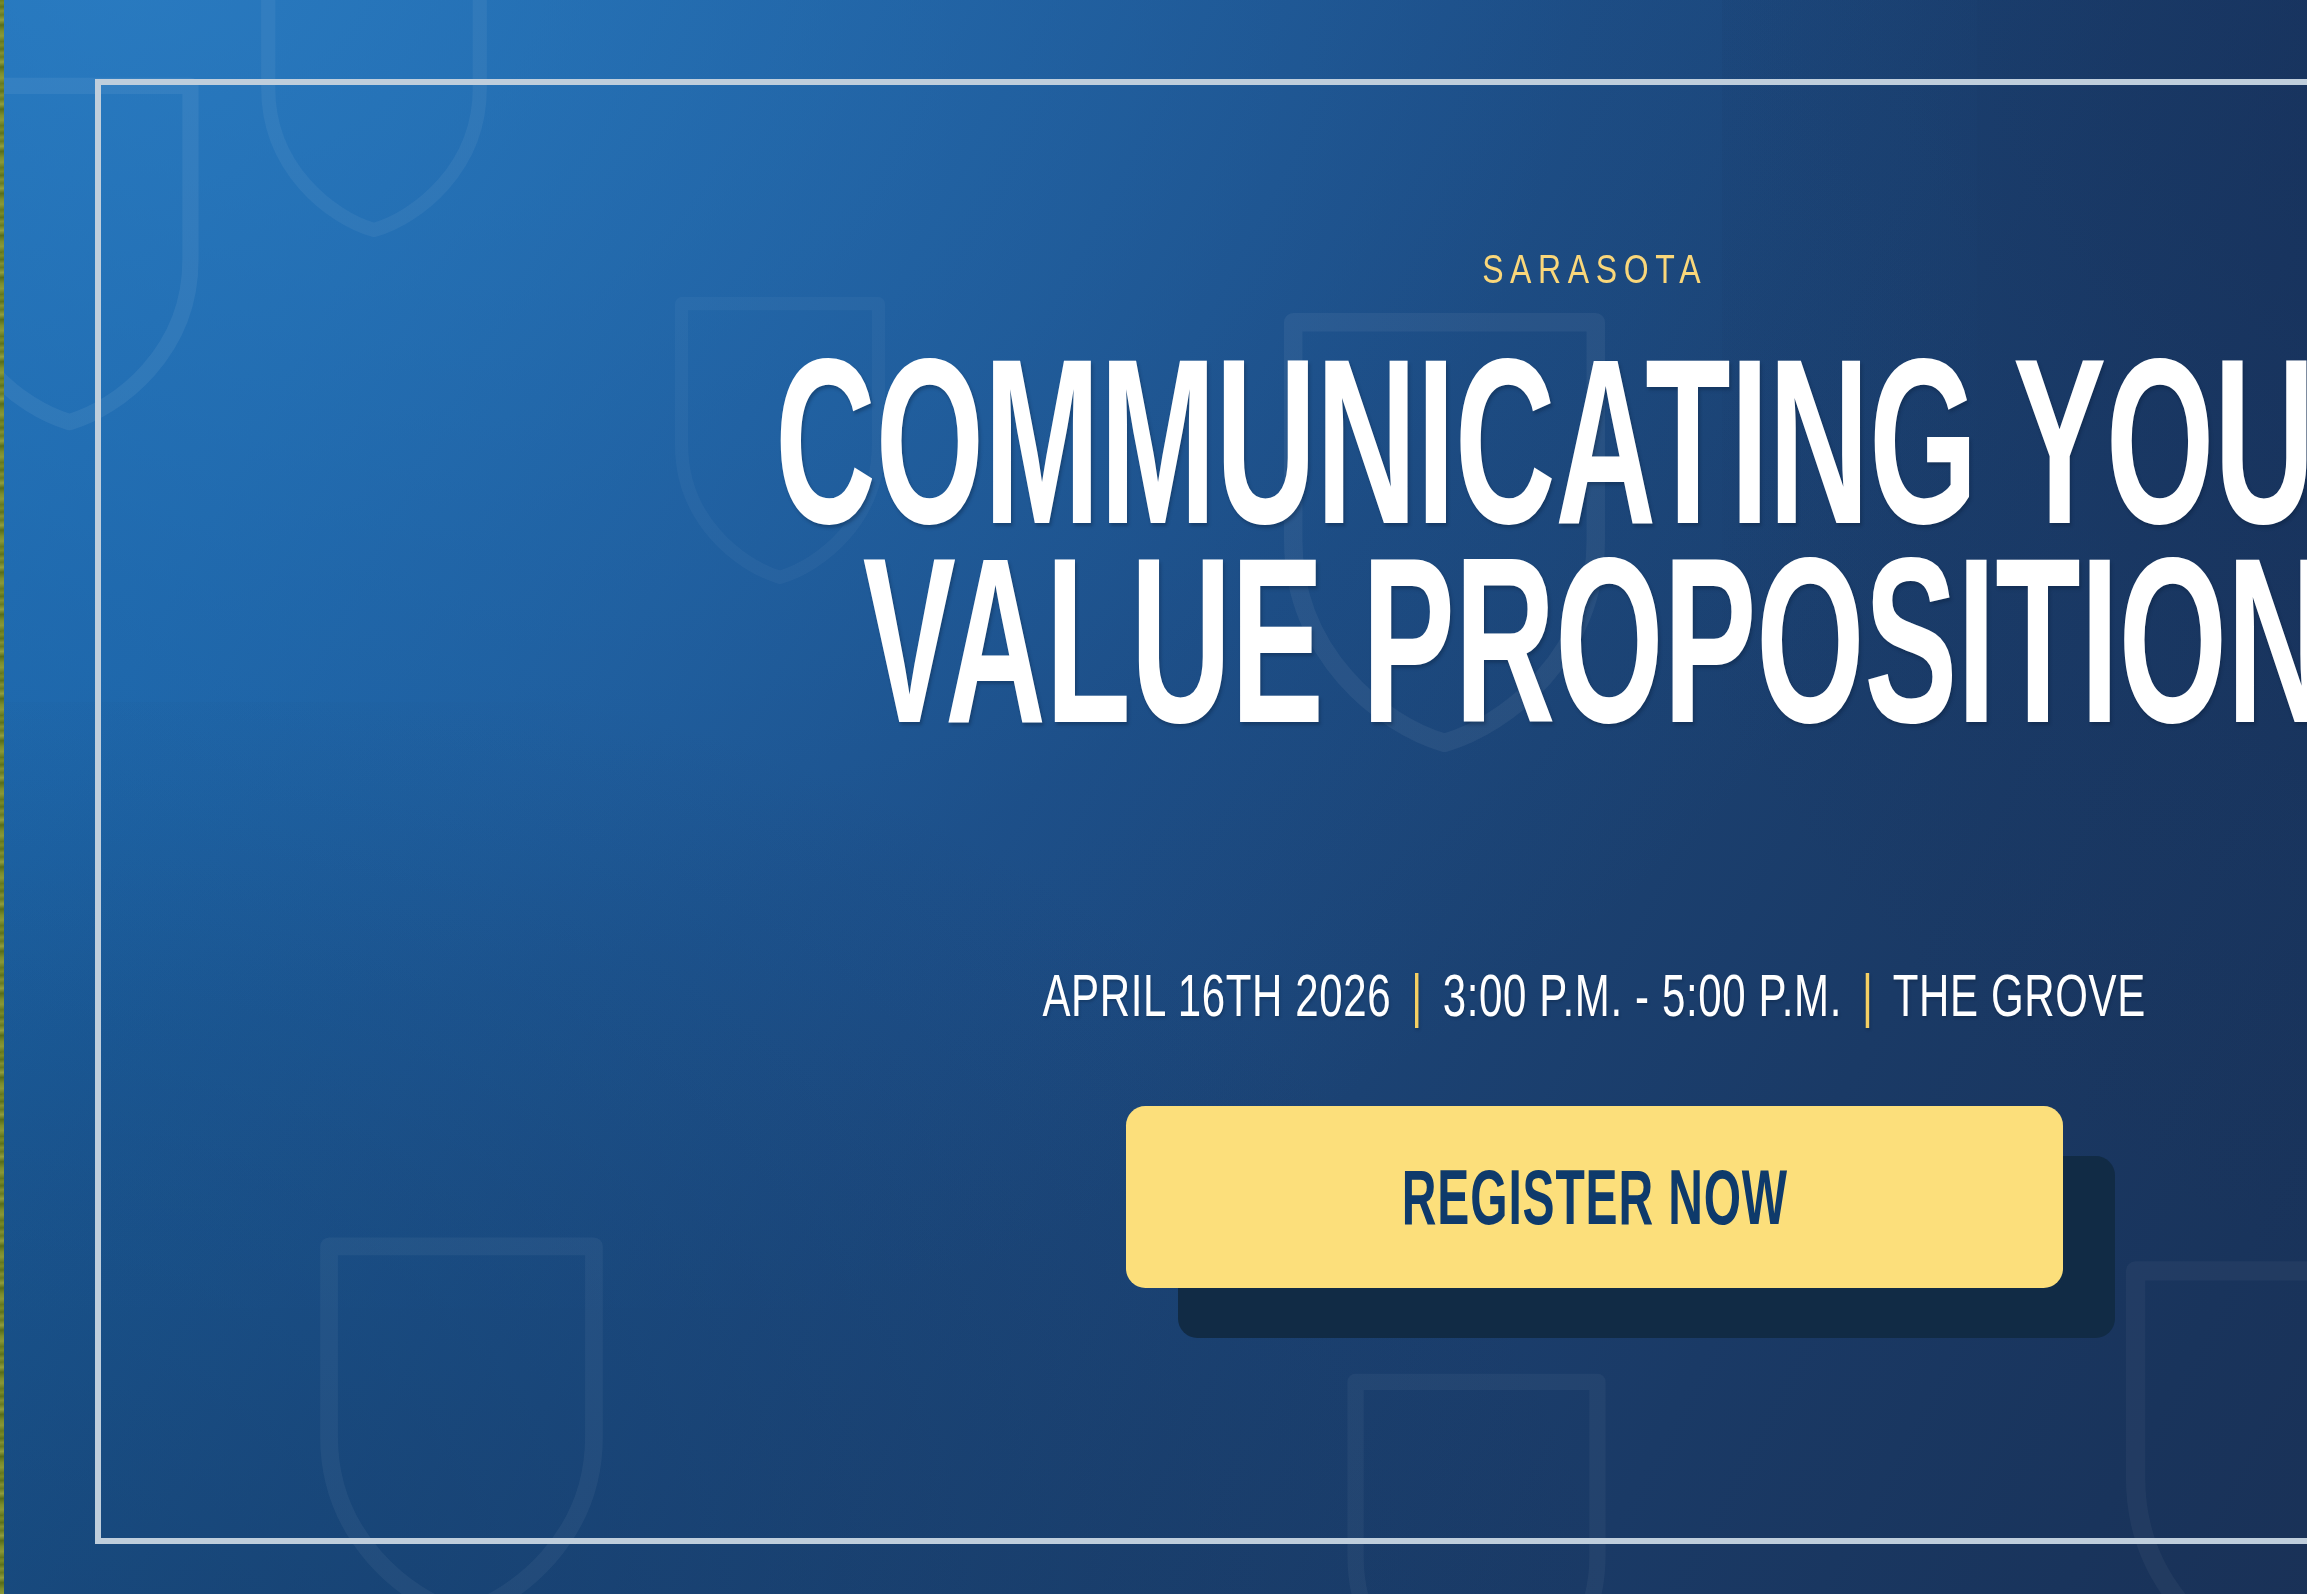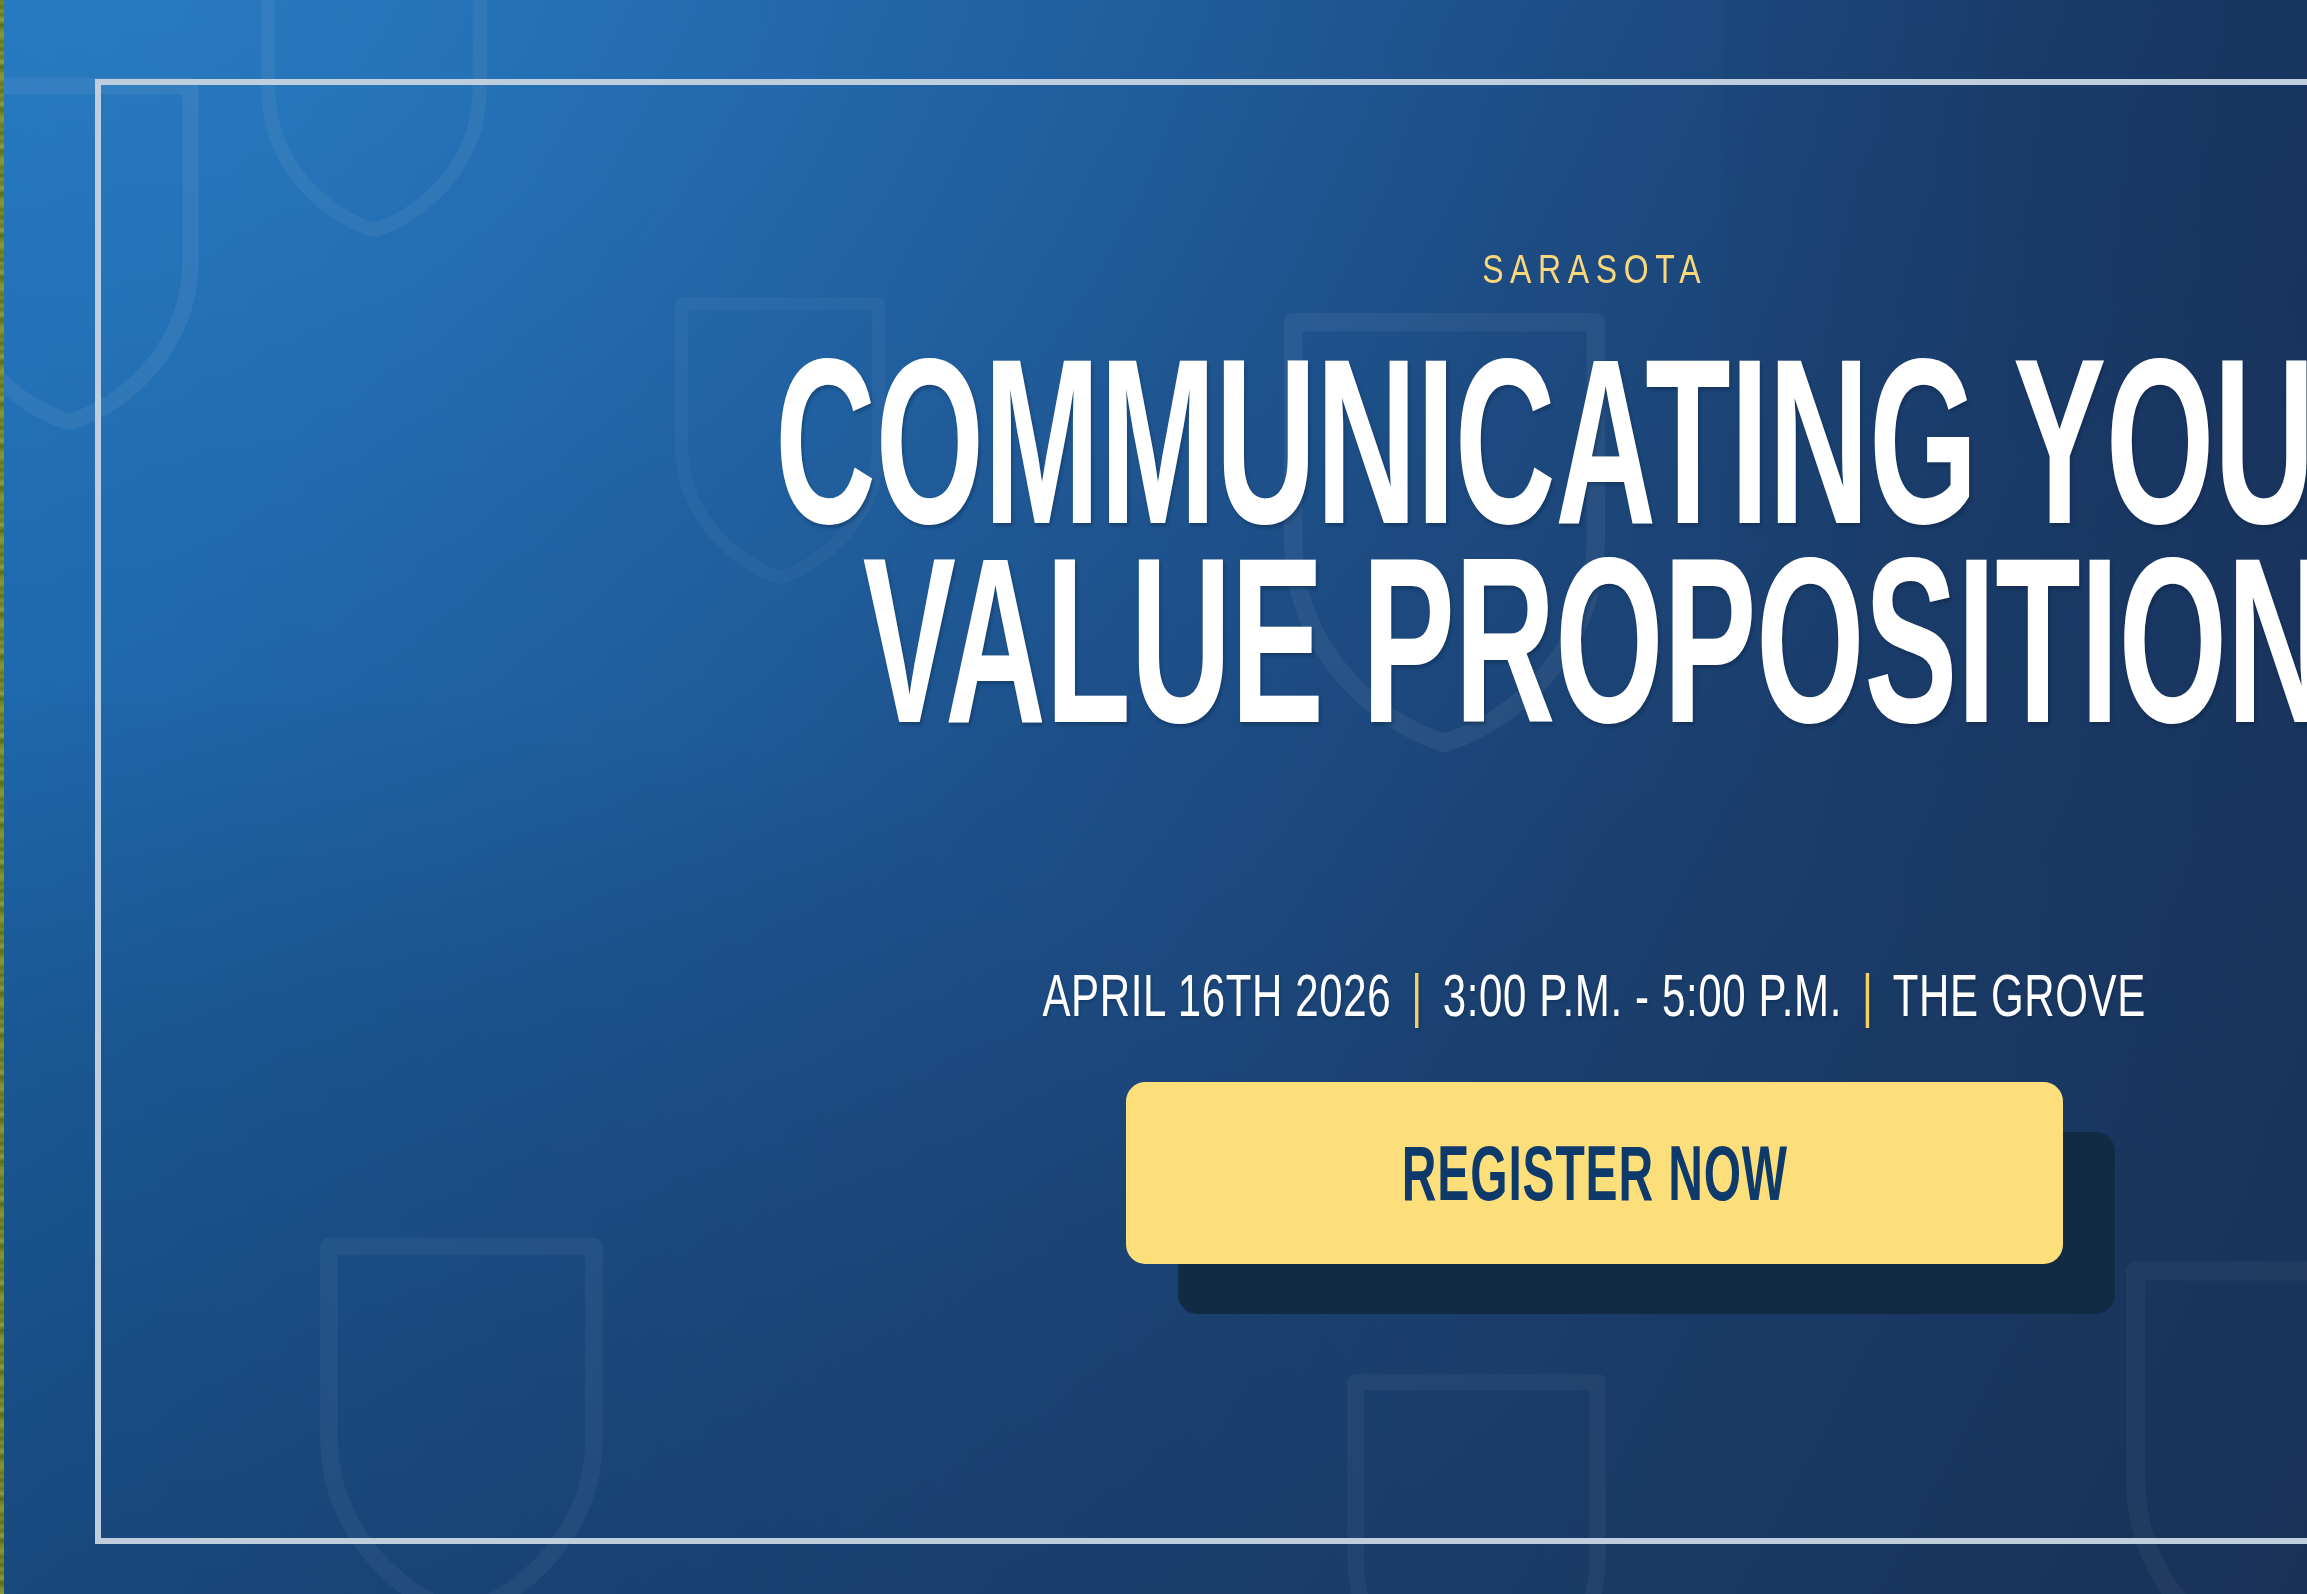--- a/index.html
+++ b/index.html
@@ -122,21 +122,21 @@
     transform:scaleX(.70);
     white-space:nowrap;
     line-height:1;
     font-family:"Liberation Sans",sans-serif;
     text-shadow:1.4px 1.8px 3.2px rgba(7,24,46,.28);
   }
   #details .sep{color:#f4cf63;padding:0 11px;font-weight:400;}
 
   
   #cta-wrap{
-    margin-top:56px;
+    margin-top:80px;
     position:relative;
     width:937px;height:235px;
   }
   #cta-shadow{
     position:absolute;
     left:52px;top:50px;
     width:937px;height:182px;
     background:#112b45;
     border-radius:19.4px;
   }

